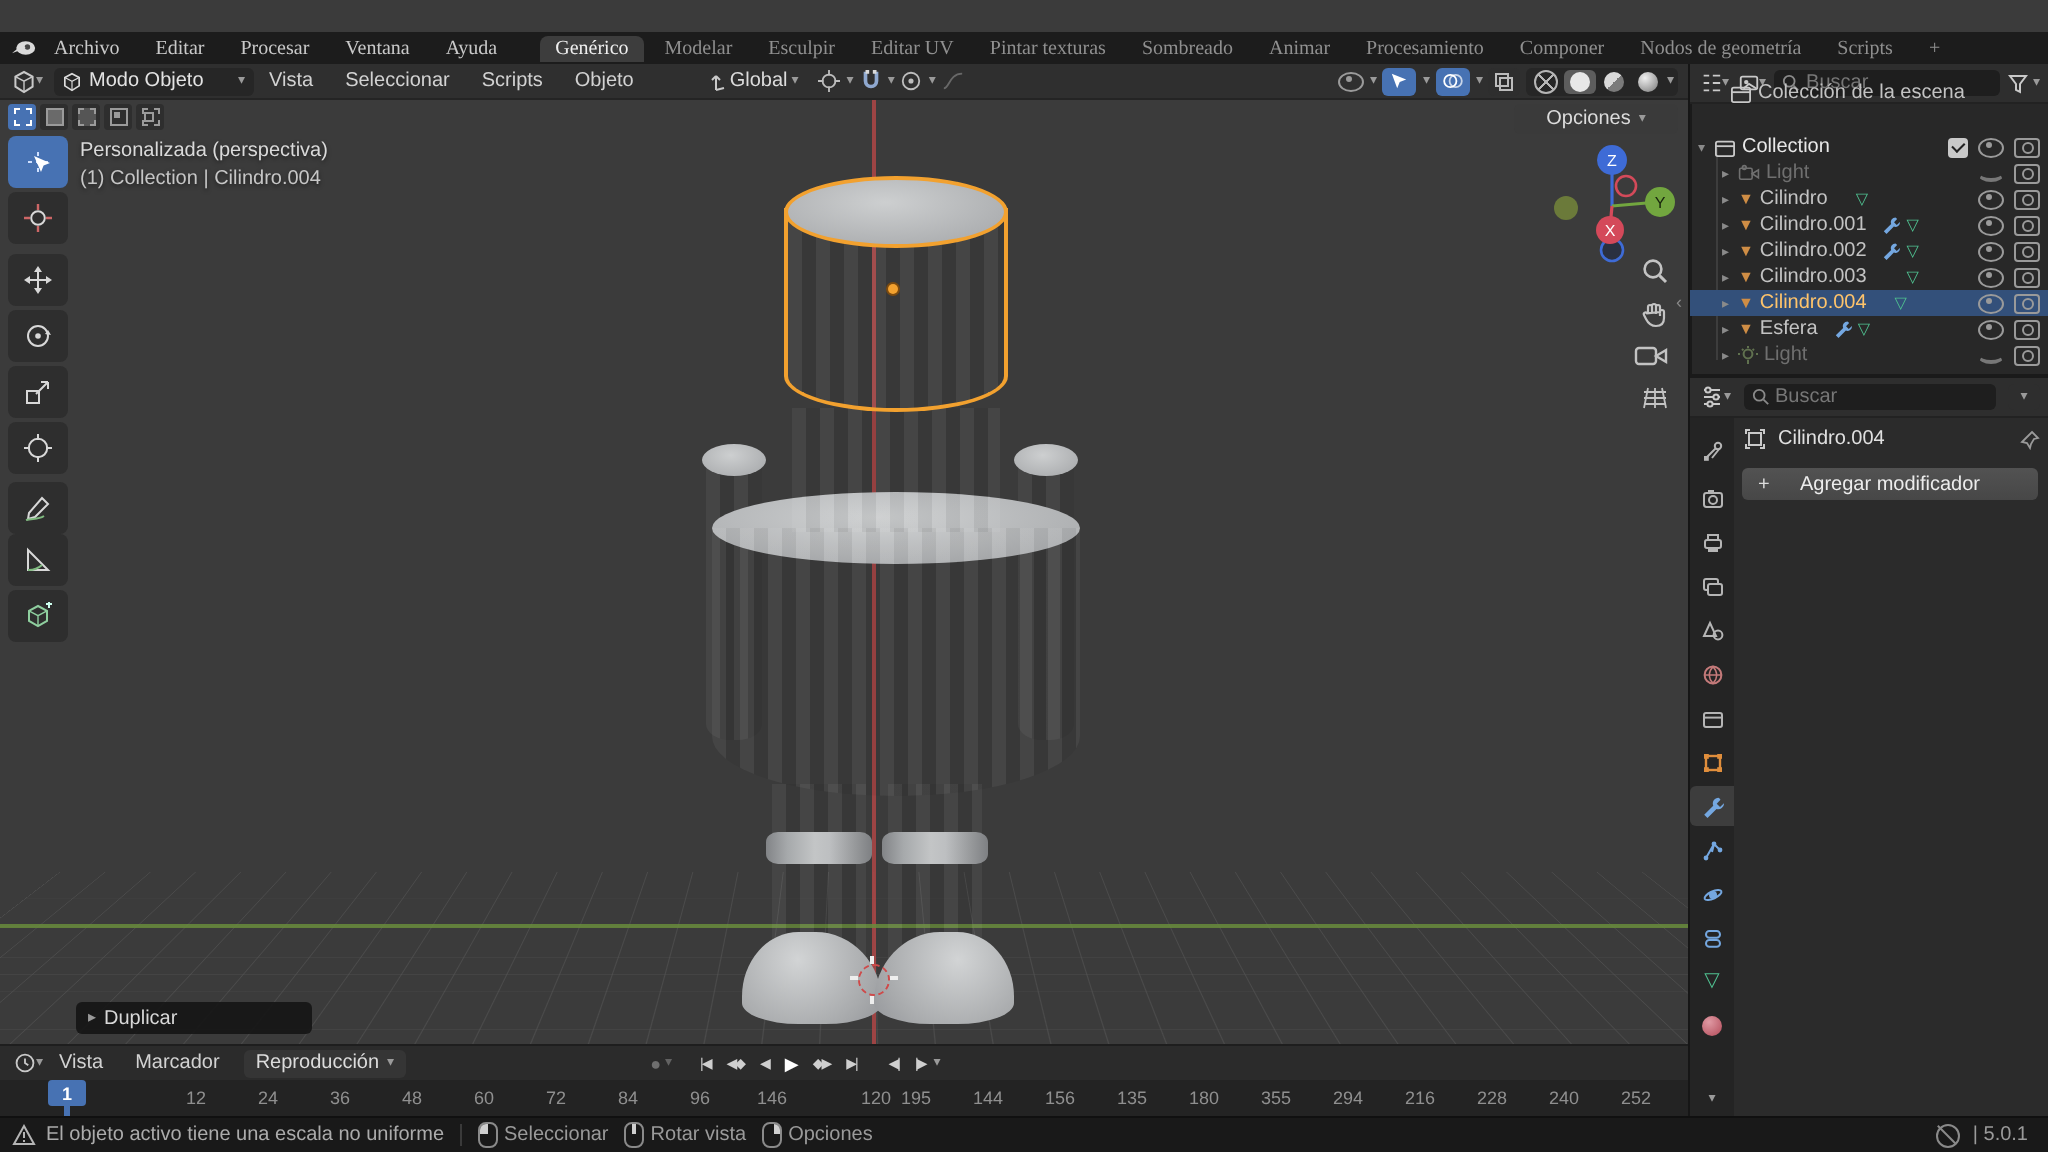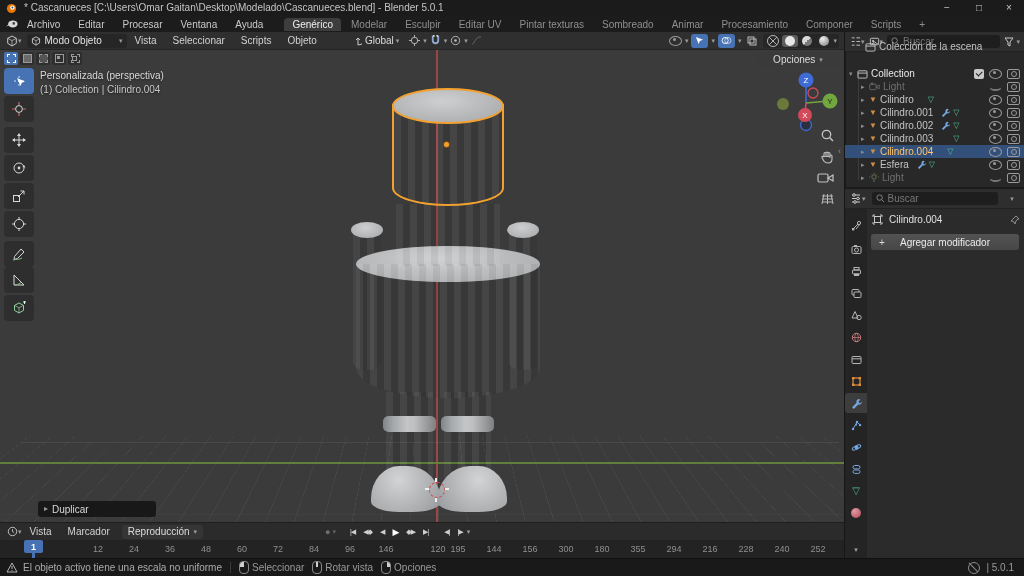--- a/index.html
+++ b/index.html
@@ -6,21 +6,21 @@
   #app{position:relative;width:1024px;height:576px;background:#3b3b3b;overflow:hidden;
        font-family:"Liberation Sans",sans-serif;font-size:10px;color:#c3c3c3;
        -webkit-font-smoothing:antialiased;}
   .a{position:absolute;}
   .row{display:flex;align-items:center;}
   .chv{font-size:7px;color:#9a9a9a;line-height:1;}
   .btn{background:#2e2e2e;border-radius:3px;display:flex;align-items:center;justify-content:center;}
   .fld{background:#1e1e1e;border-radius:3px;display:flex;align-items:center;}
   
   .titlebar{left:0;top:0;width:1024px;height:16px;background:#1b1b1b;display:flex;align-items:center;}
-  .menubar{left:0;top:16px;width:1024px;height:16px;background:#1c1c1c;display:flex;align-items:center;}
+  .menubar{left:0;top:16px;width:1024px;height:16px;background:#1c1c1c;display:flex;align-items:center;font-family:Liberation Serif, serif;}
   .menu-item{padding:0 9px;color:#c9c9c9;}
   .wtab{padding:1px 8px;color:#8f8f8f;border-radius:4px 4px 0 0;}
   .wtab.active{background:#3d3d3d;color:#efefef;}
   .wincontrol{width:26px;text-align:center;color:#c9c9c9;font-size:10px;}
   
   .vheader{left:0;top:32px;width:845px;height:18px;background:#2f2f2f;display:flex;align-items:center;border-bottom:1px solid #242424;box-sizing:border-box;}
   .vmenu{padding:0 8px;color:#d2d2d2;}
   
   .vp{left:0;top:50px;width:845px;height:472px;overflow:hidden;}
   .gridplane{position:absolute;left:-420px;bottom:-260px;width:1700px;height:1250px;
@@ -81,31 +81,20 @@
   .mico.mr::after{right:0;top:0;width:3.5px;height:4.5px;border-radius:0 3px 0 0;}
   .inet{width:10px;height:10px;border:1px solid #8a8a8a;border-radius:50%;position:relative;}
   .inet::after{content:"";position:absolute;left:-2px;top:4px;width:13px;height:1px;background:#8a8a8a;transform:rotate(45deg);}
   .shade{width:10px;height:10px;border-radius:50%;}
 </style>
 </head>
 <body>
 
 <div id="app">
 
-  <div class="a titlebar">
-    <svg class="a" style="left:6px;top:3px" width="11" height="11" viewBox="0 0 12 12">
-        <circle cx="6" cy="6" r="5" fill="#ea7600"></circle>
-        <circle cx="7" cy="5" r="2.4" fill="#fff"></circle>
-        <circle cx="7" cy="5" r="1.1" fill="#265787"></circle>
-      </svg>
-    <span class="a" style="left:24px;top:2px;color:#c5c5c5">* Cascanueces [C:\Users\Omar Gaitan\Desktop\Modelado\Cascanueces.blend] - Blender 5.0.1</span>
-    <span class="a wincontrol" style="right:64px;top:2px">−</span>
-    <span class="a wincontrol" style="right:32px;top:2px">□</span>
-    <span class="a wincontrol" style="right:2px;top:2px">×</span>
-  </div>
 
   <div class="a menubar">
     <svg style="margin-left:6px" width="12" height="10" viewBox="0 0 14 10">
         <ellipse cx="8" cy="5" rx="5.5" ry="4" fill="#dadada"></ellipse>
         <circle cx="9" cy="4.4" r="1.6" fill="#444"></circle>
         <path d="M0 8L6 3l2 2z" fill="#dadada"></path>
       </svg>
     <span class="menu-item">Archivo</span>
     <span class="menu-item">Editar</span>
     <span class="menu-item">Procesar</span>
@@ -114,20 +103,21 @@
     <div class="row" style="margin-left:12px;gap:2px">
       <span class="wtab active">Genérico</span>
       <span class="wtab">Modelar</span>
       <span class="wtab">Esculpir</span>
       <span class="wtab">Editar UV</span>
       <span class="wtab">Pintar texturas</span>
       <span class="wtab">Sombreado</span>
       <span class="wtab">Animar</span>
       <span class="wtab">Procesamiento</span>
       <span class="wtab">Componer</span>
+      <span class="wtab">Nodos de geometría</span>
       <span class="wtab">Scripts</span>
       <span class="wtab">+</span>
     </div>
 
     <div class="a row" style="left:803px;top:17px;height:14px">
       <svg width="11" height="11" viewBox="0 0 12 12">
           <circle cx="6" cy="3" r="2" fill="none" stroke="#c9c9c9"></circle>
           <path d="M2 11c0-3 2-4.5 4-4.5S10 8 10 11z" fill="none" stroke="#c9c9c9"></path>
         </svg>
       <span class="chv">▾</span>
@@ -720,21 +710,21 @@
     <span class="tick" style="left:206px">48</span>
     <span class="tick" style="left:242px">60</span>
     <span class="tick" style="left:278px">72</span>
     <span class="tick" style="left:314px">84</span>
     <span class="tick" style="left:350px">96</span>
     <span class="tick" style="left:386px">146</span>
     <span class="tick" style="left:438px">120</span>
     <span class="tick" style="left:458px">195</span>
     <span class="tick" style="left:494px">144</span>
     <span class="tick" style="left:530px">156</span>
-    <span class="tick" style="left:566px">300</span>
+    <span class="tick" style="left:566px">135</span>
     <span class="tick" style="left:602px">180</span>
     <span class="tick" style="left:638px">355</span>
     <span class="tick" style="left:674px">294</span>
     <span class="tick" style="left:710px">216</span>
     <span class="tick" style="left:746px">228</span>
     <span class="tick" style="left:782px">240</span>
     <span class="tick" style="left:818px">252</span>
   </div>
 
   <div class="a statusbar">

